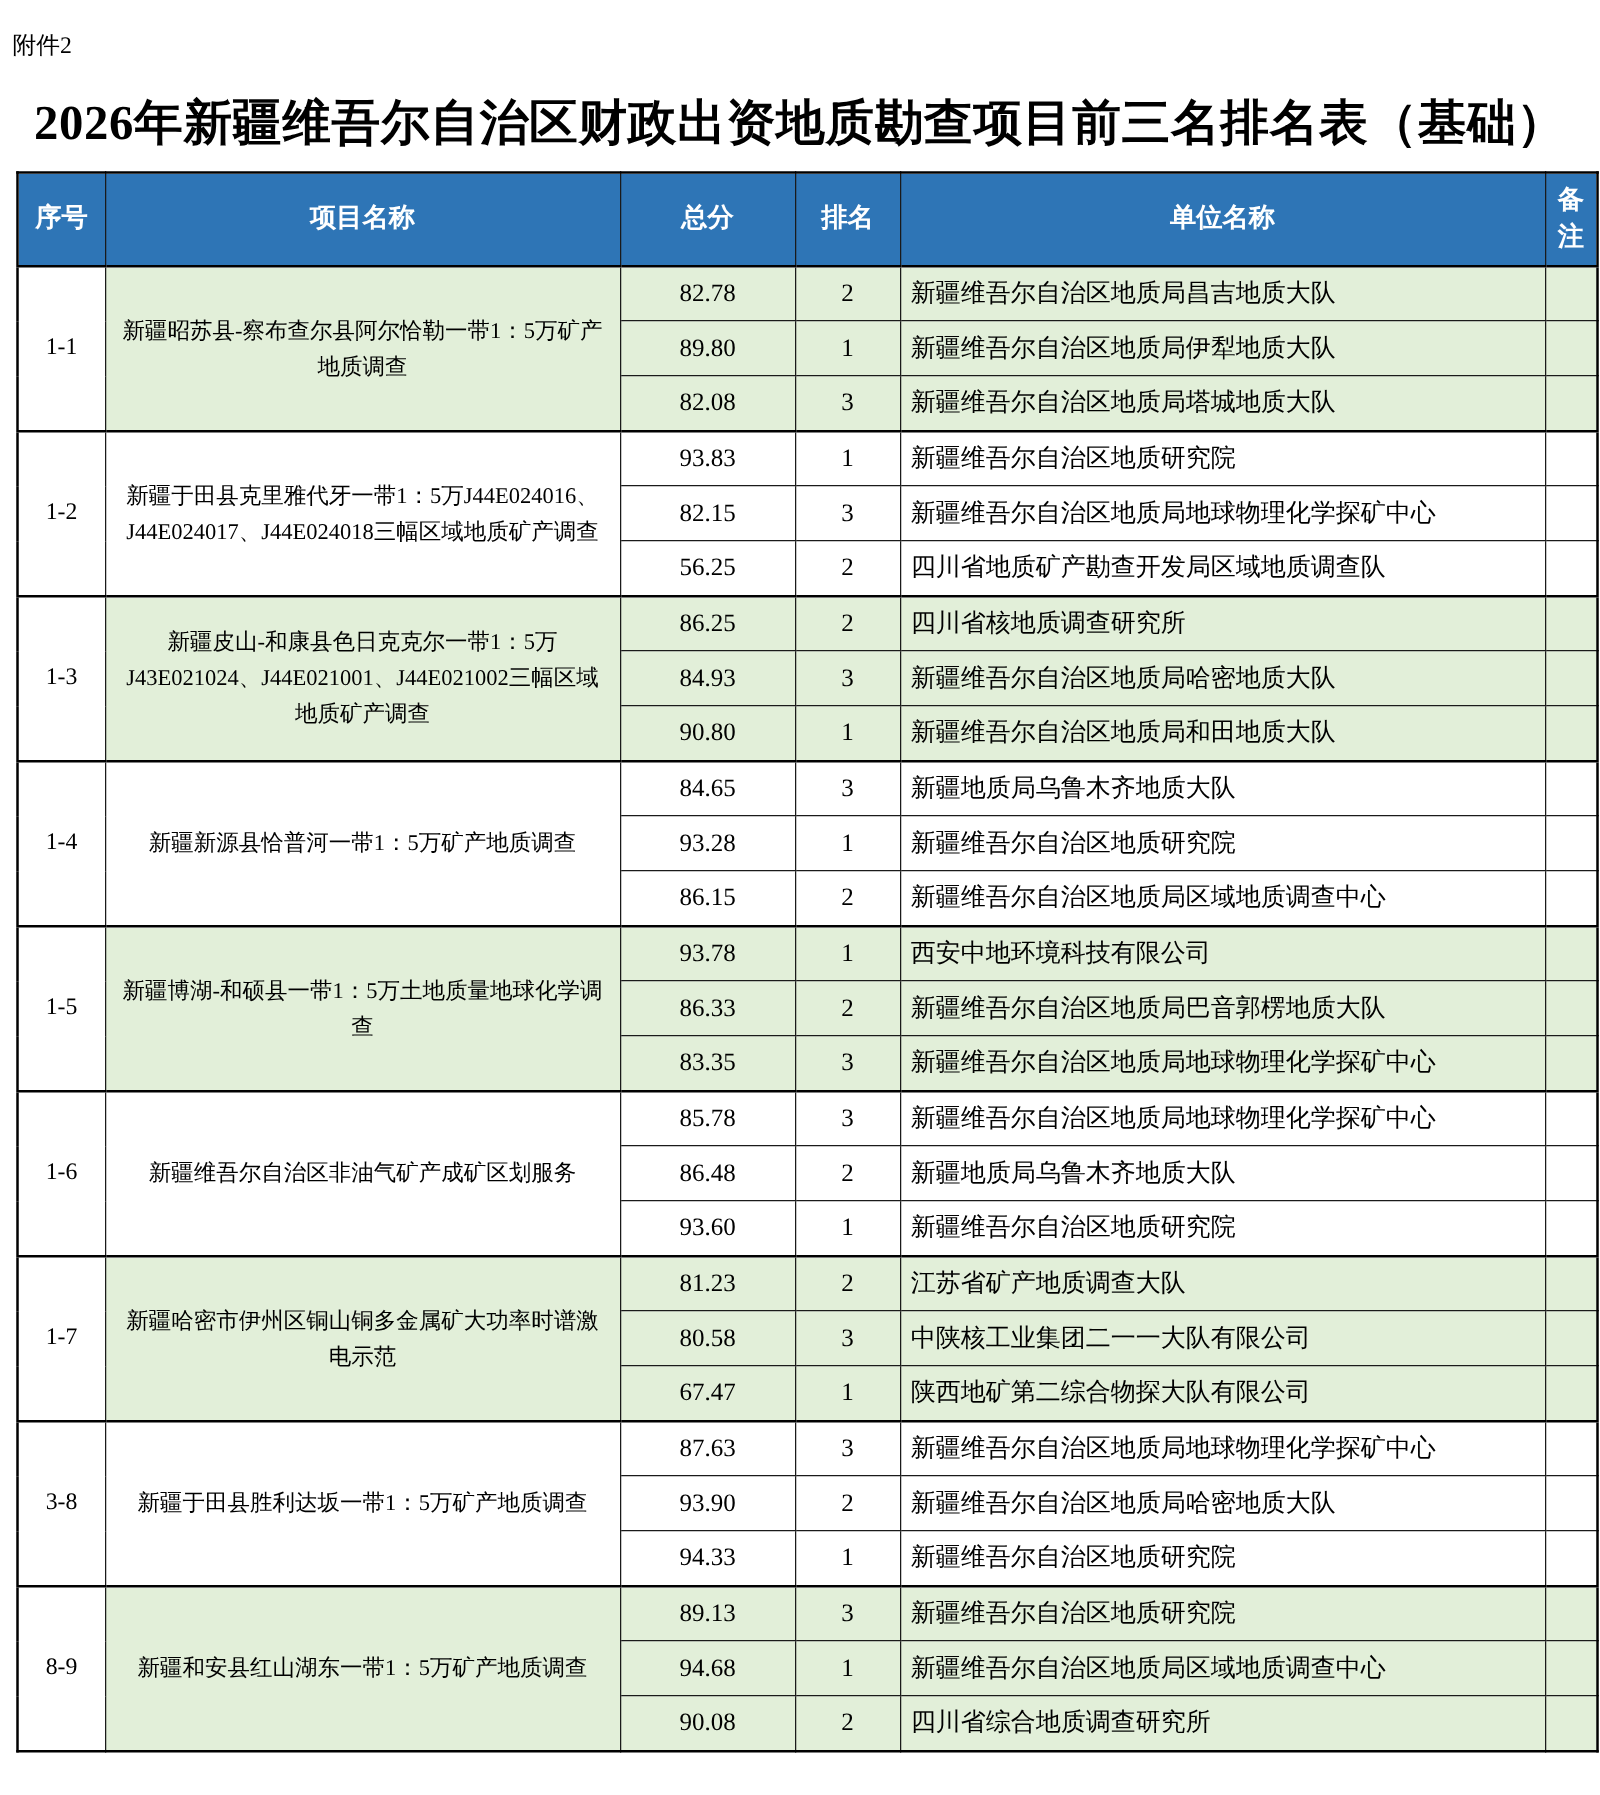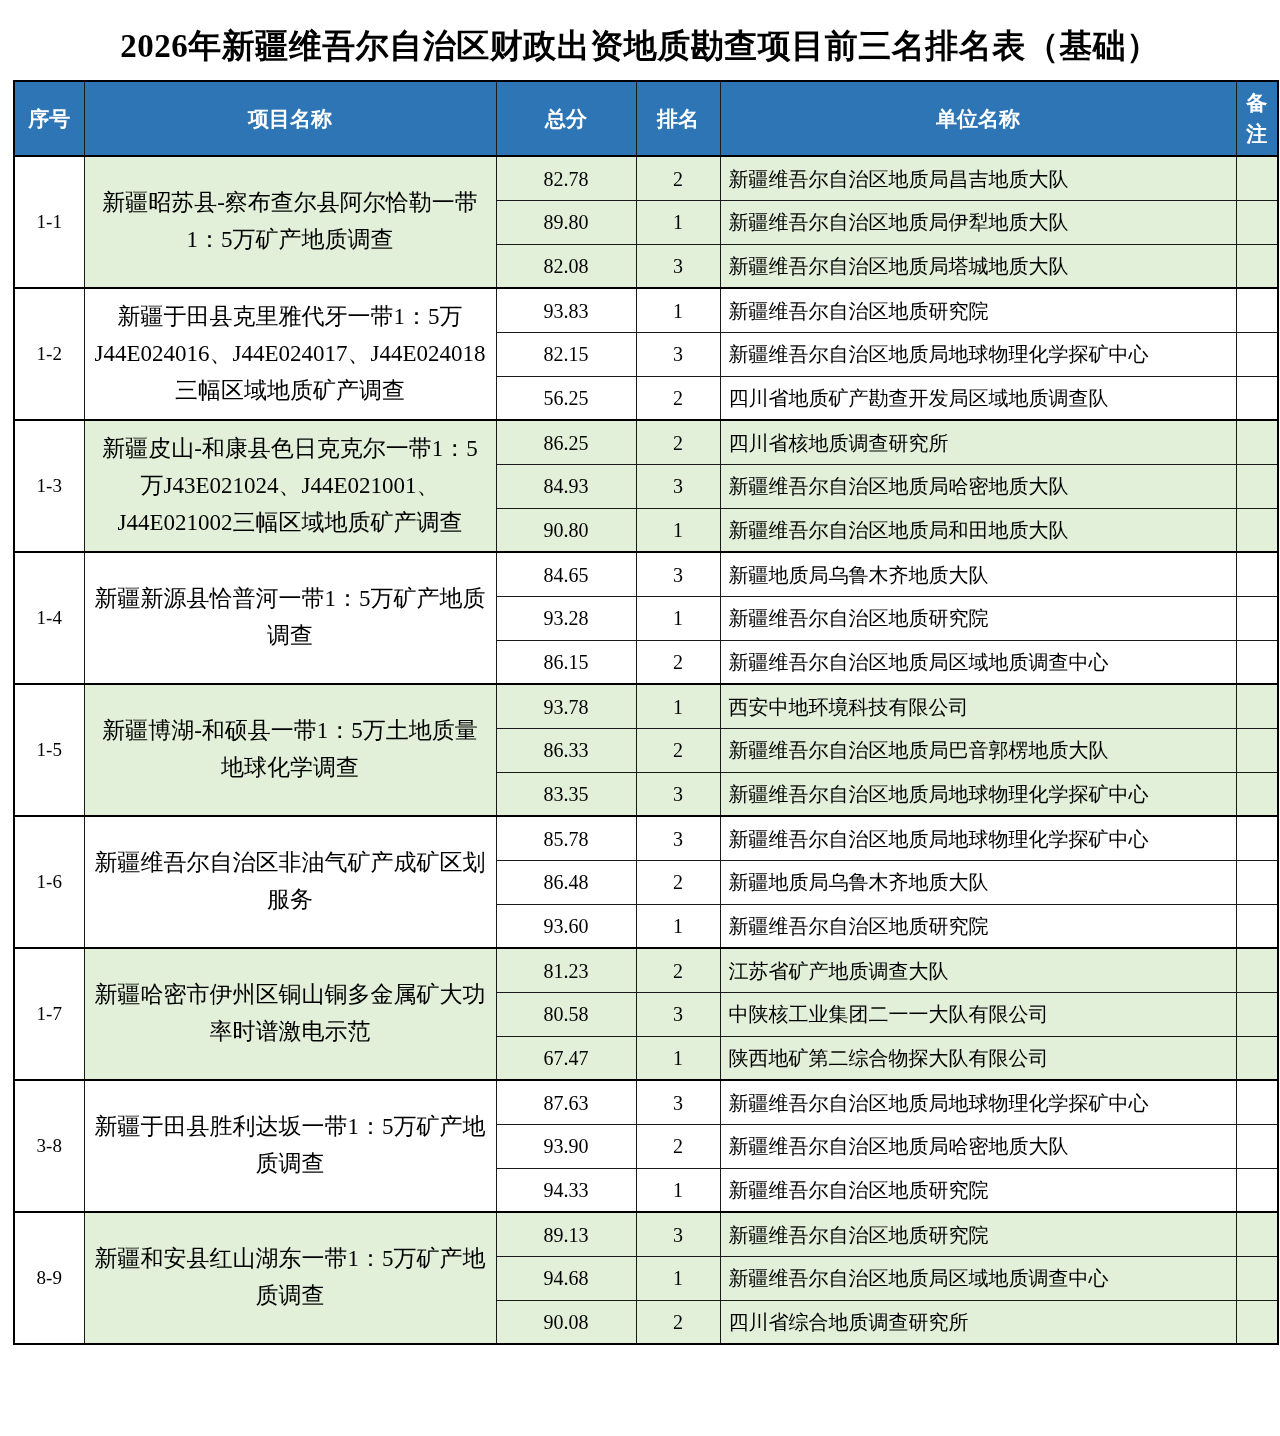--- a/index.html
+++ b/index.html
@@ -17,21 +17,21 @@
     overflow: hidden;
   }
   .attachment {
     padding: 26px 0 0 10px;
     font-size: 19px;
     line-height: 1.2;
   }
   .title {
     margin: 26px 10px 13px 10px;
     text-align: center;
-    font-size: 33px;
+    font-size: 39px;
     font-weight: bold;
     line-height: 1.25;
     letter-spacing: 0.5px;
   }
   table.rank-table {
     border-collapse: collapse;
     table-layout: fixed;
     width: 1264px;
     margin: 0 13px;
     border: 2.5px solid #000000;
@@ -60,35 +60,36 @@
     line-height: 1.3;
     padding: 2px 4px;
     background: #ffffff;
   }
   .rank-table tbody td.c-index {
     background: #ffffff;
     font-size: 19px;
     font-family: Liberation Serif, serif;
   }
   .rank-table tbody td.c-project {
-    font-size: 23px;
+    font-size: 18px;
     padding: 2px 10px;
     line-height: 1.6;
   }
   .rank-table tbody td.c-unit {
     text-align: left;
     padding: 0 8px;
   }
   .rank-table tbody td.hl { background: var(--hl-bg, #e2efd9); }
   .rank-table tbody tr.group-start td { border-top: 2.5px solid #000000; }
 </style>
 </head>
 <body>
 
 <div class="page">
+  <div class="attachment">附件2</div>
 
   <h1 class="title">2026年新疆维吾尔自治区财政出资地质勘查项目前三名排名表（基础）</h1>
 
   <table class="rank-table">
     <colgroup>
       <col style="width:70px">
       <col style="width:412px">
       <col style="width:140px">
       <col style="width:84px">
       <col style="width:516px">

